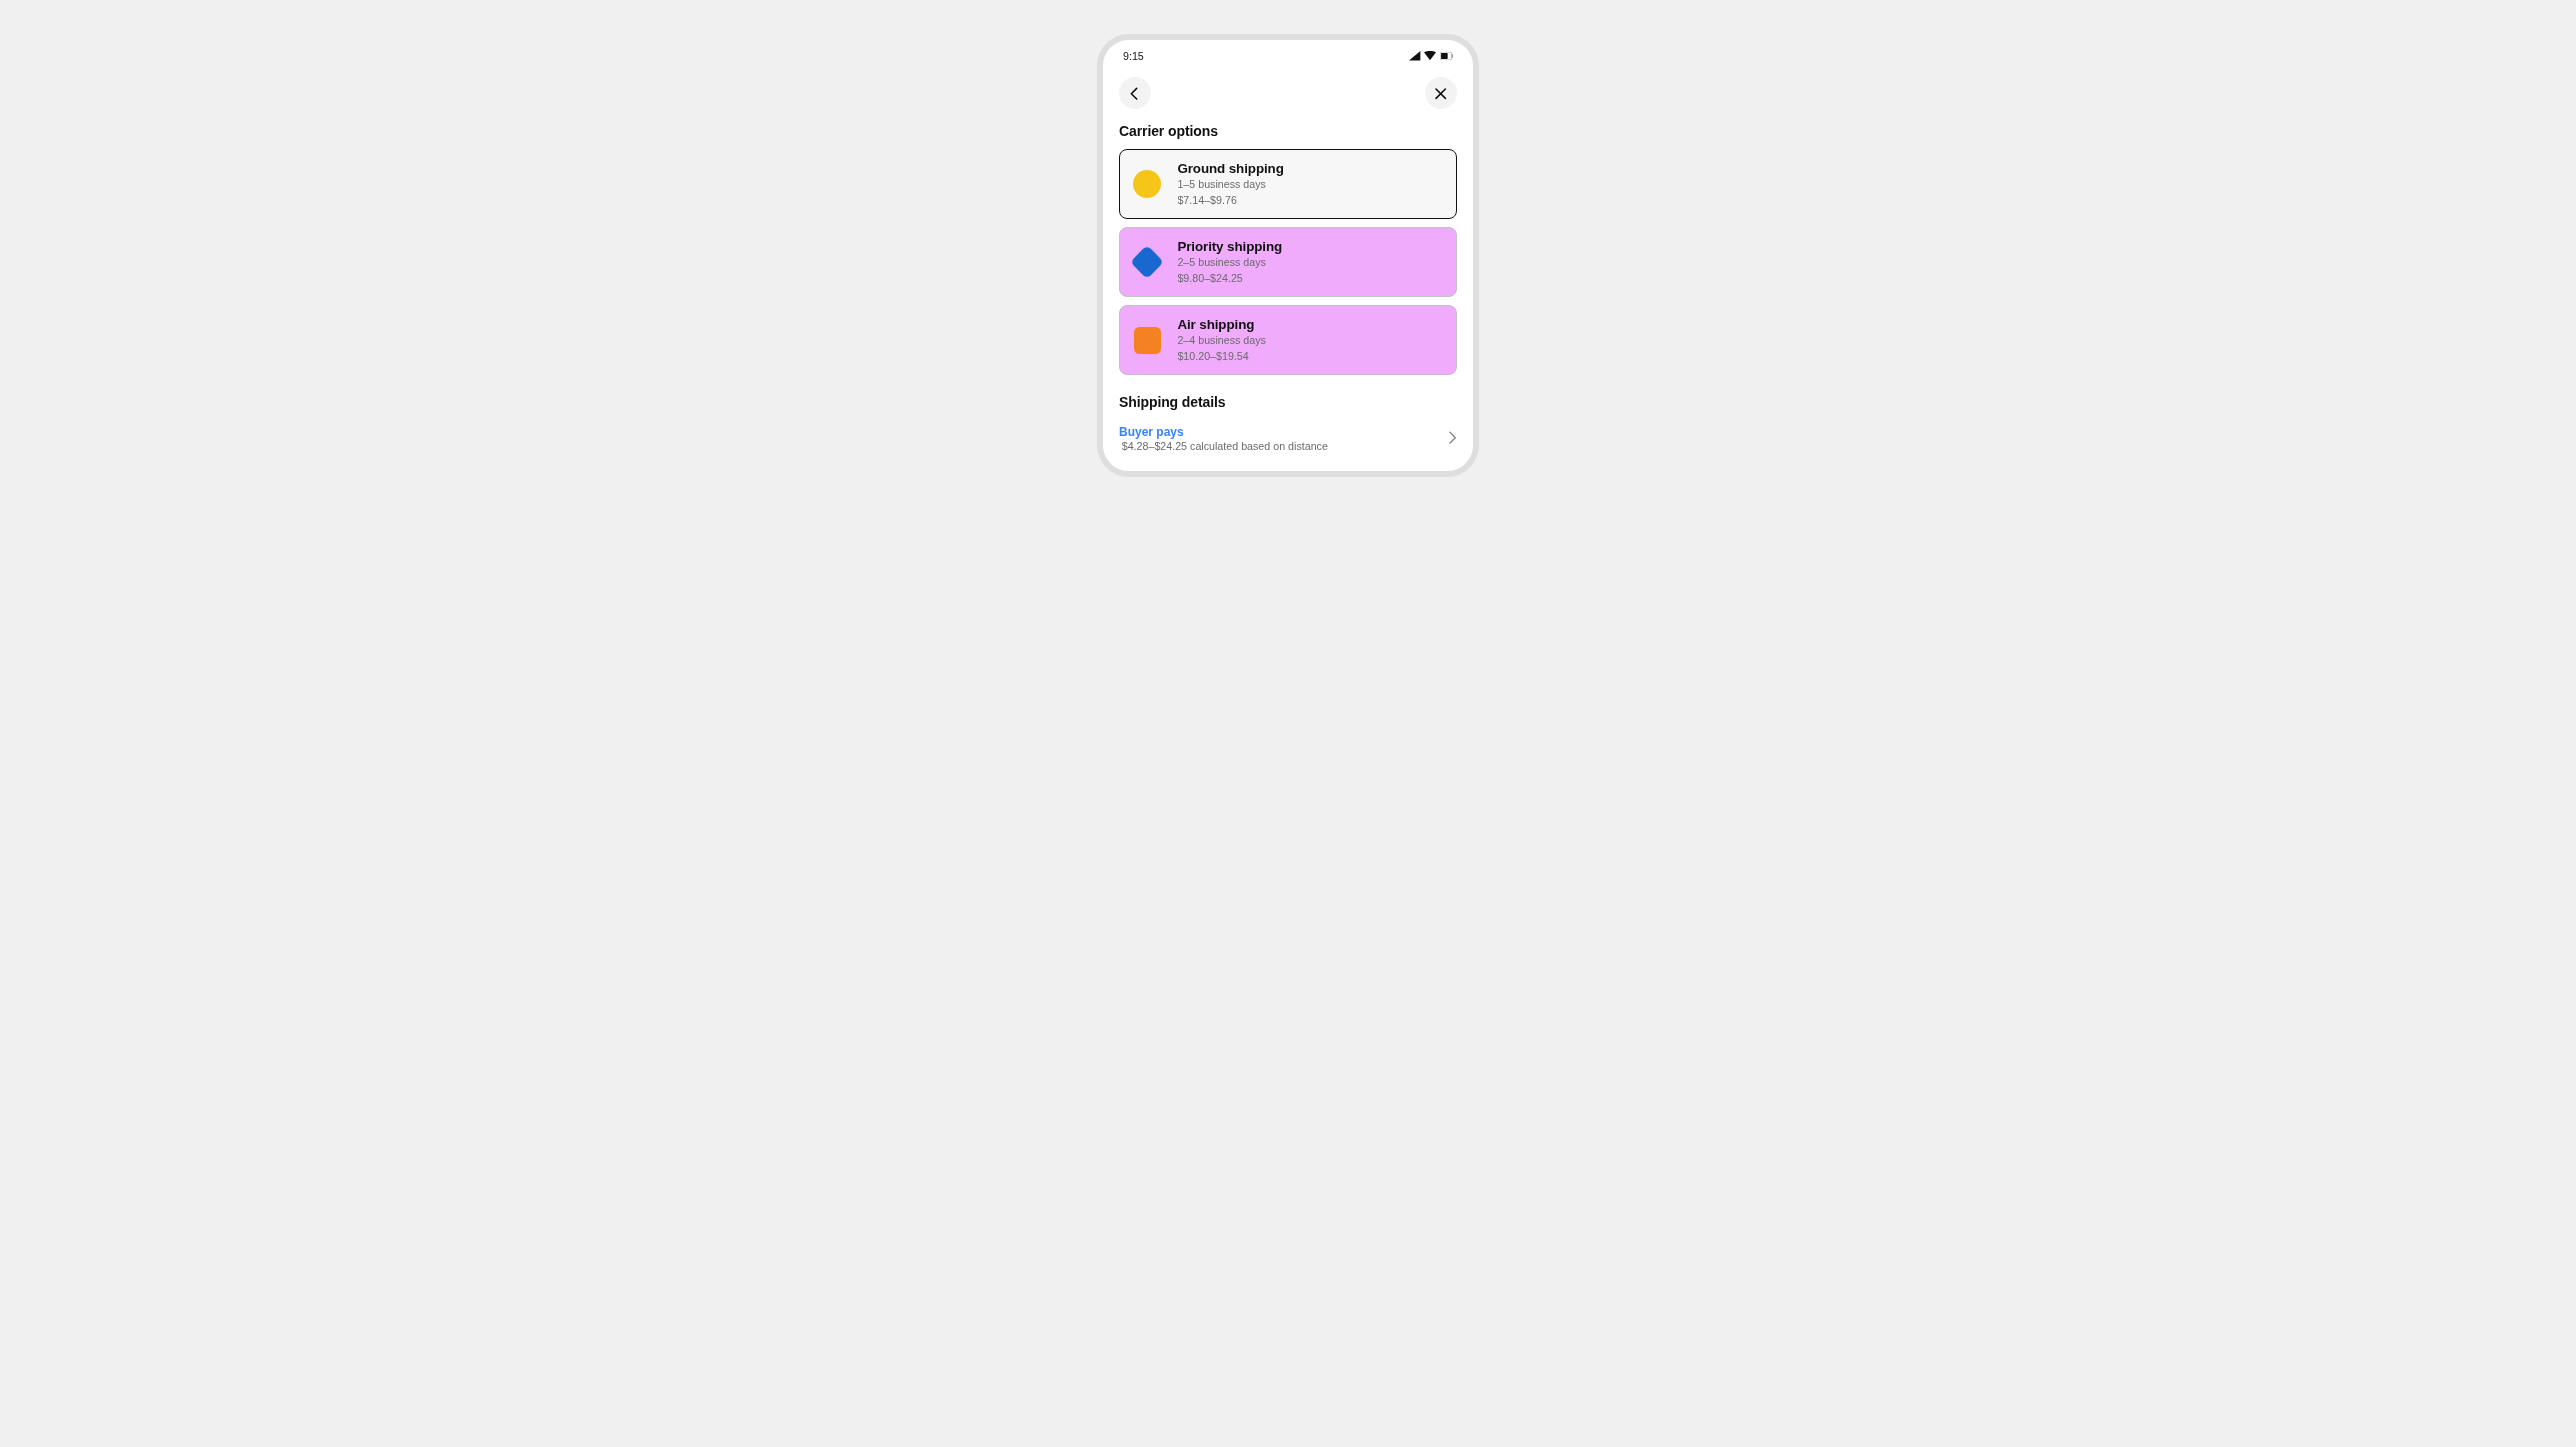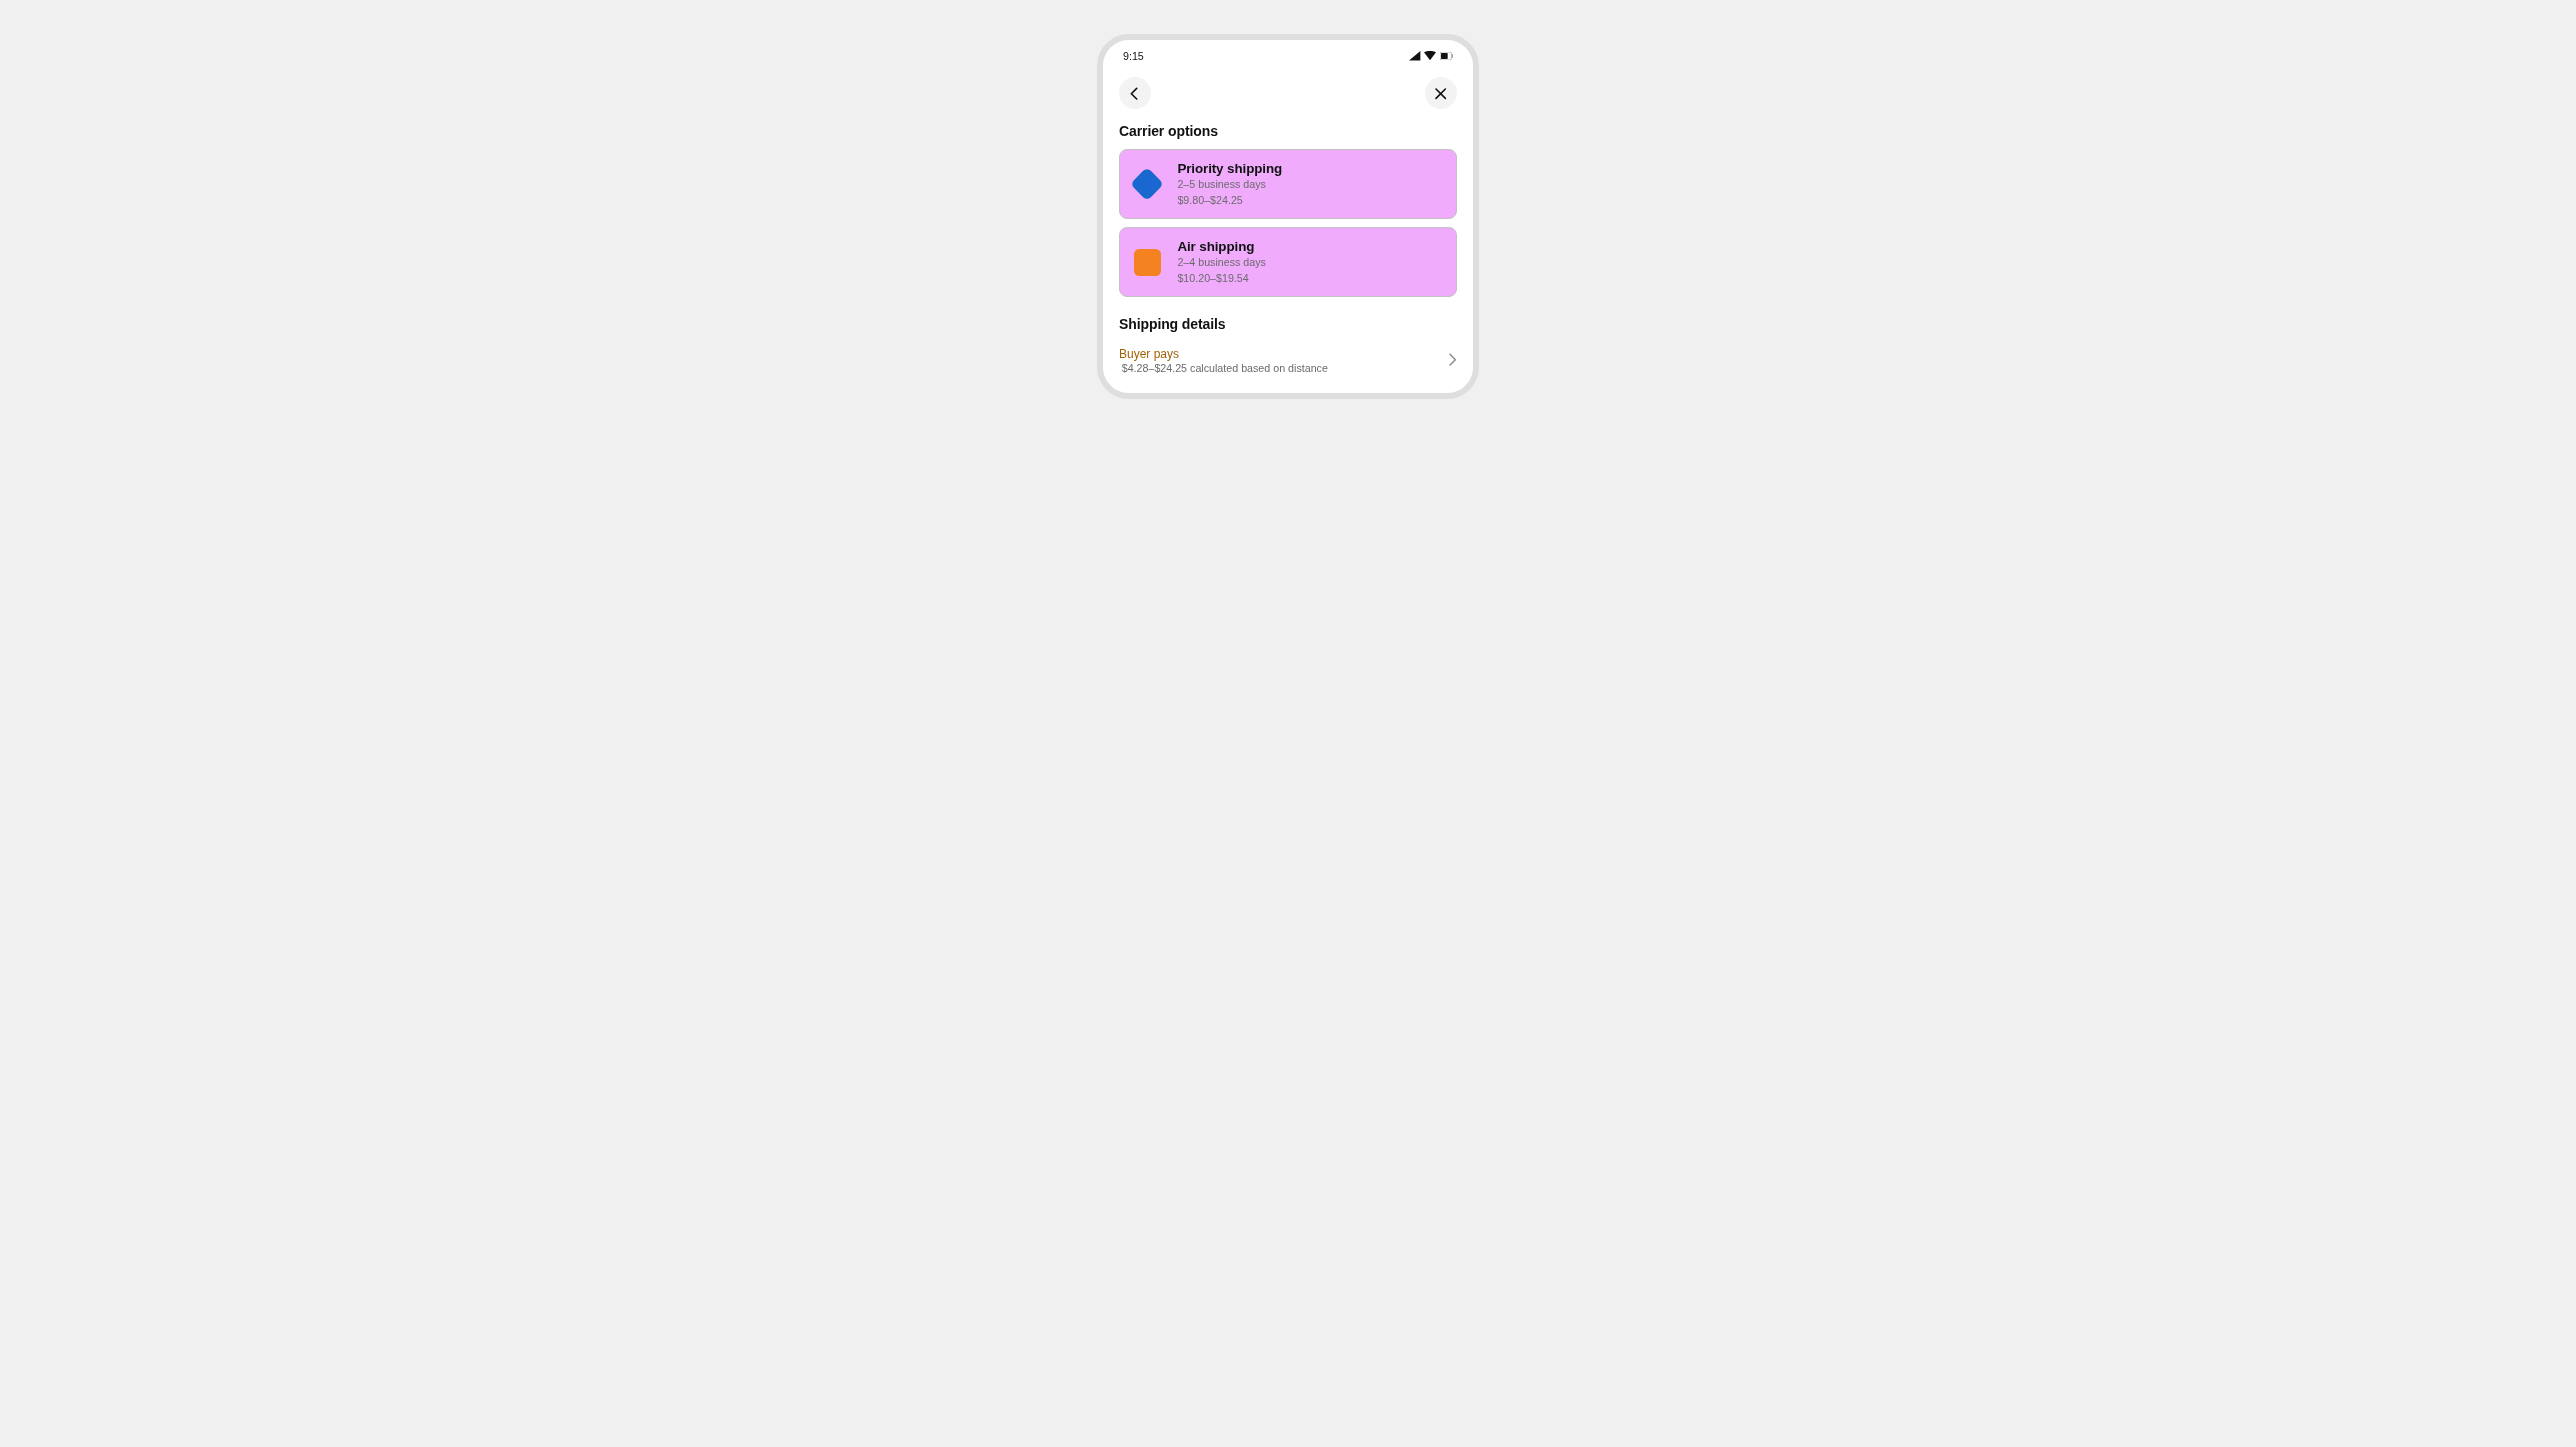--- a/index.html
+++ b/index.html
@@ -131,22 +131,22 @@
       cursor: pointer;
       padding-top: 4px;
     }
     .detail-left {
       display: flex;
       flex-direction: column;
       gap: 1.3px;
     }
     .detail-title {
       font-size: 12px;
-      font-weight: 400;
-      color: #a16207;
+      font-weight: 700;
+      color: #3b82f6;
     }
     .detail-sub {
       font-size: 10.7px;
       color: #6b6b6b;
       margin-left: 2.7px;
     }
     .chevron {
       color: #8a8a8a;
     }
     .bottom-cut {
@@ -184,20 +184,30 @@
       </div>
       <div class="icon-btn">
         <svg width="13.4" height="13.4" viewBox="0 0 20 20">
             <path d="M3 3 L17 17 M17 3 L3 17" stroke="#111" stroke-width="2.4" fill="none" stroke-linecap="round"></path>
           </svg>
       </div>
     </div>
 
     <div class="section-title">Carrier options</div>
 
+    <div class="carrier-card selected">
+      <div class="carrier-icon">
+          <div class="icon-circle"></div>
+        </div>
+      <div class="carrier-text">
+        <div class="carrier-title">Ground shipping</div>
+        <div class="carrier-sub">1–5 business days</div>
+        <div class="carrier-sub">$7.14–$9.76</div>
+      </div>
+    </div>
 
     <div class="carrier-card">
       <div class="carrier-icon">
           <div class="icon-diamond"></div>
         </div>
       <div class="carrier-text">
         <div class="carrier-title">Priority shipping</div>
         <div class="carrier-sub">2–5 business days</div>
         <div class="carrier-sub">$9.80–$24.25</div>
       </div>

